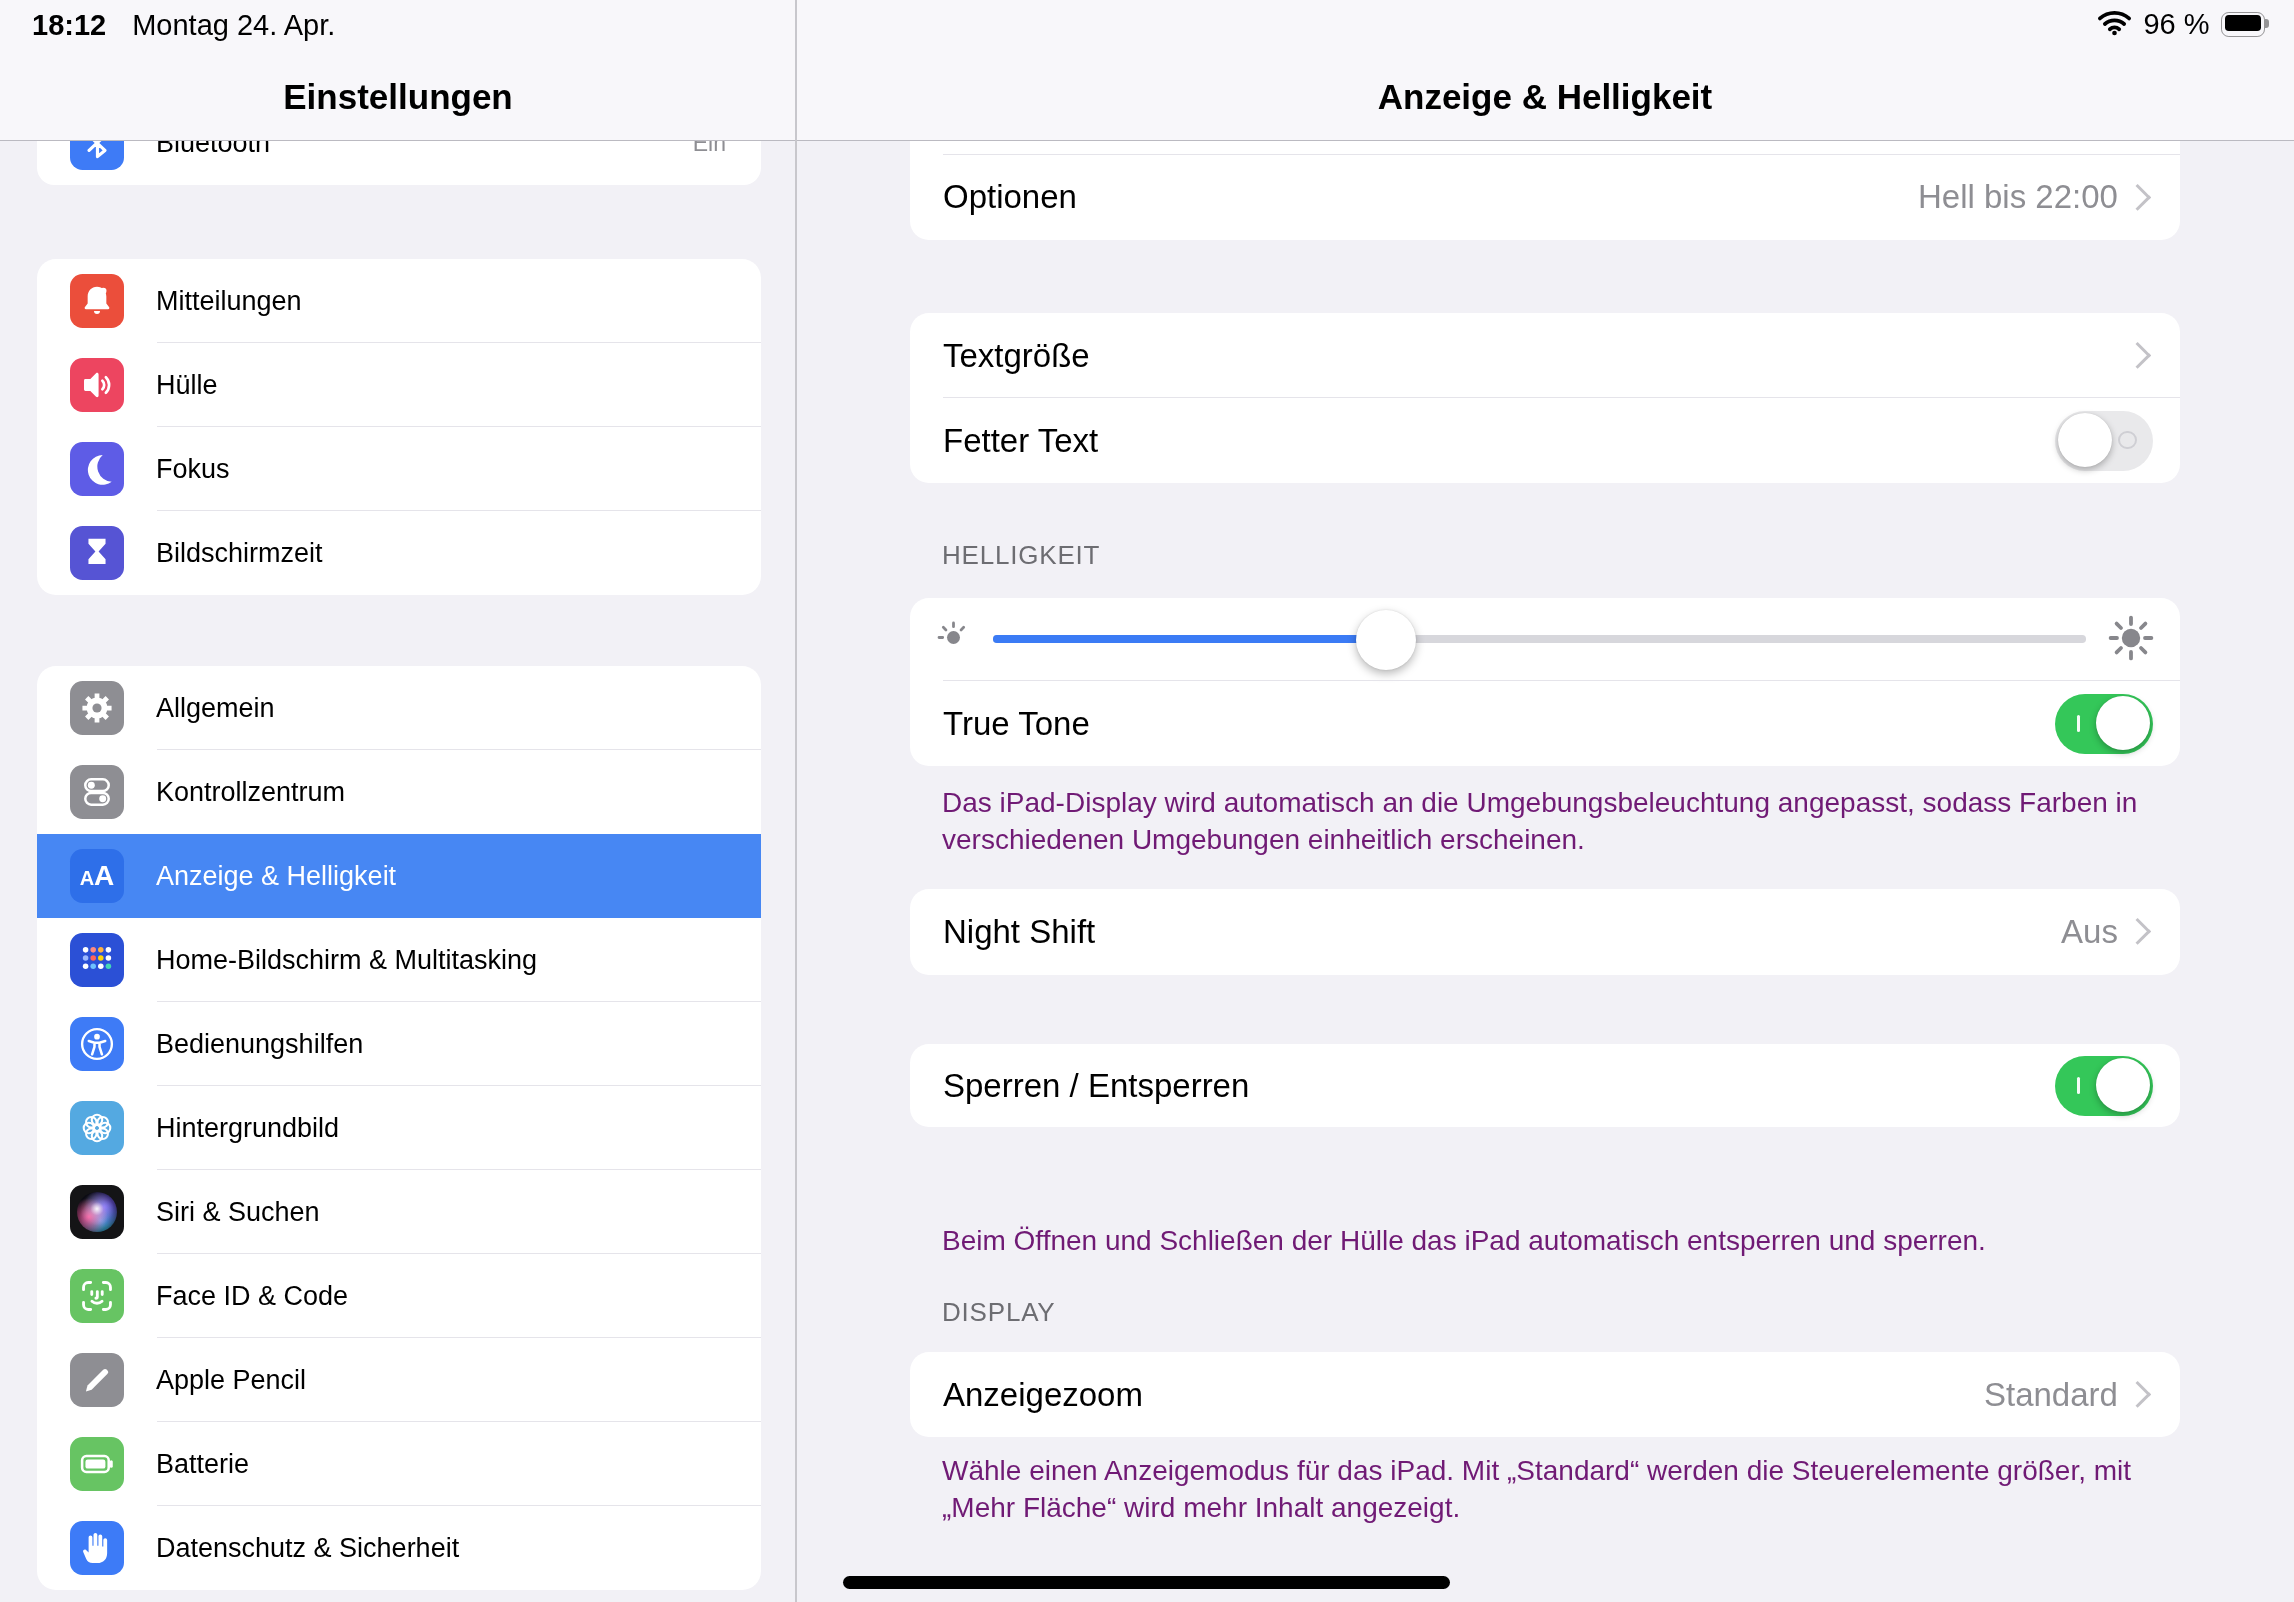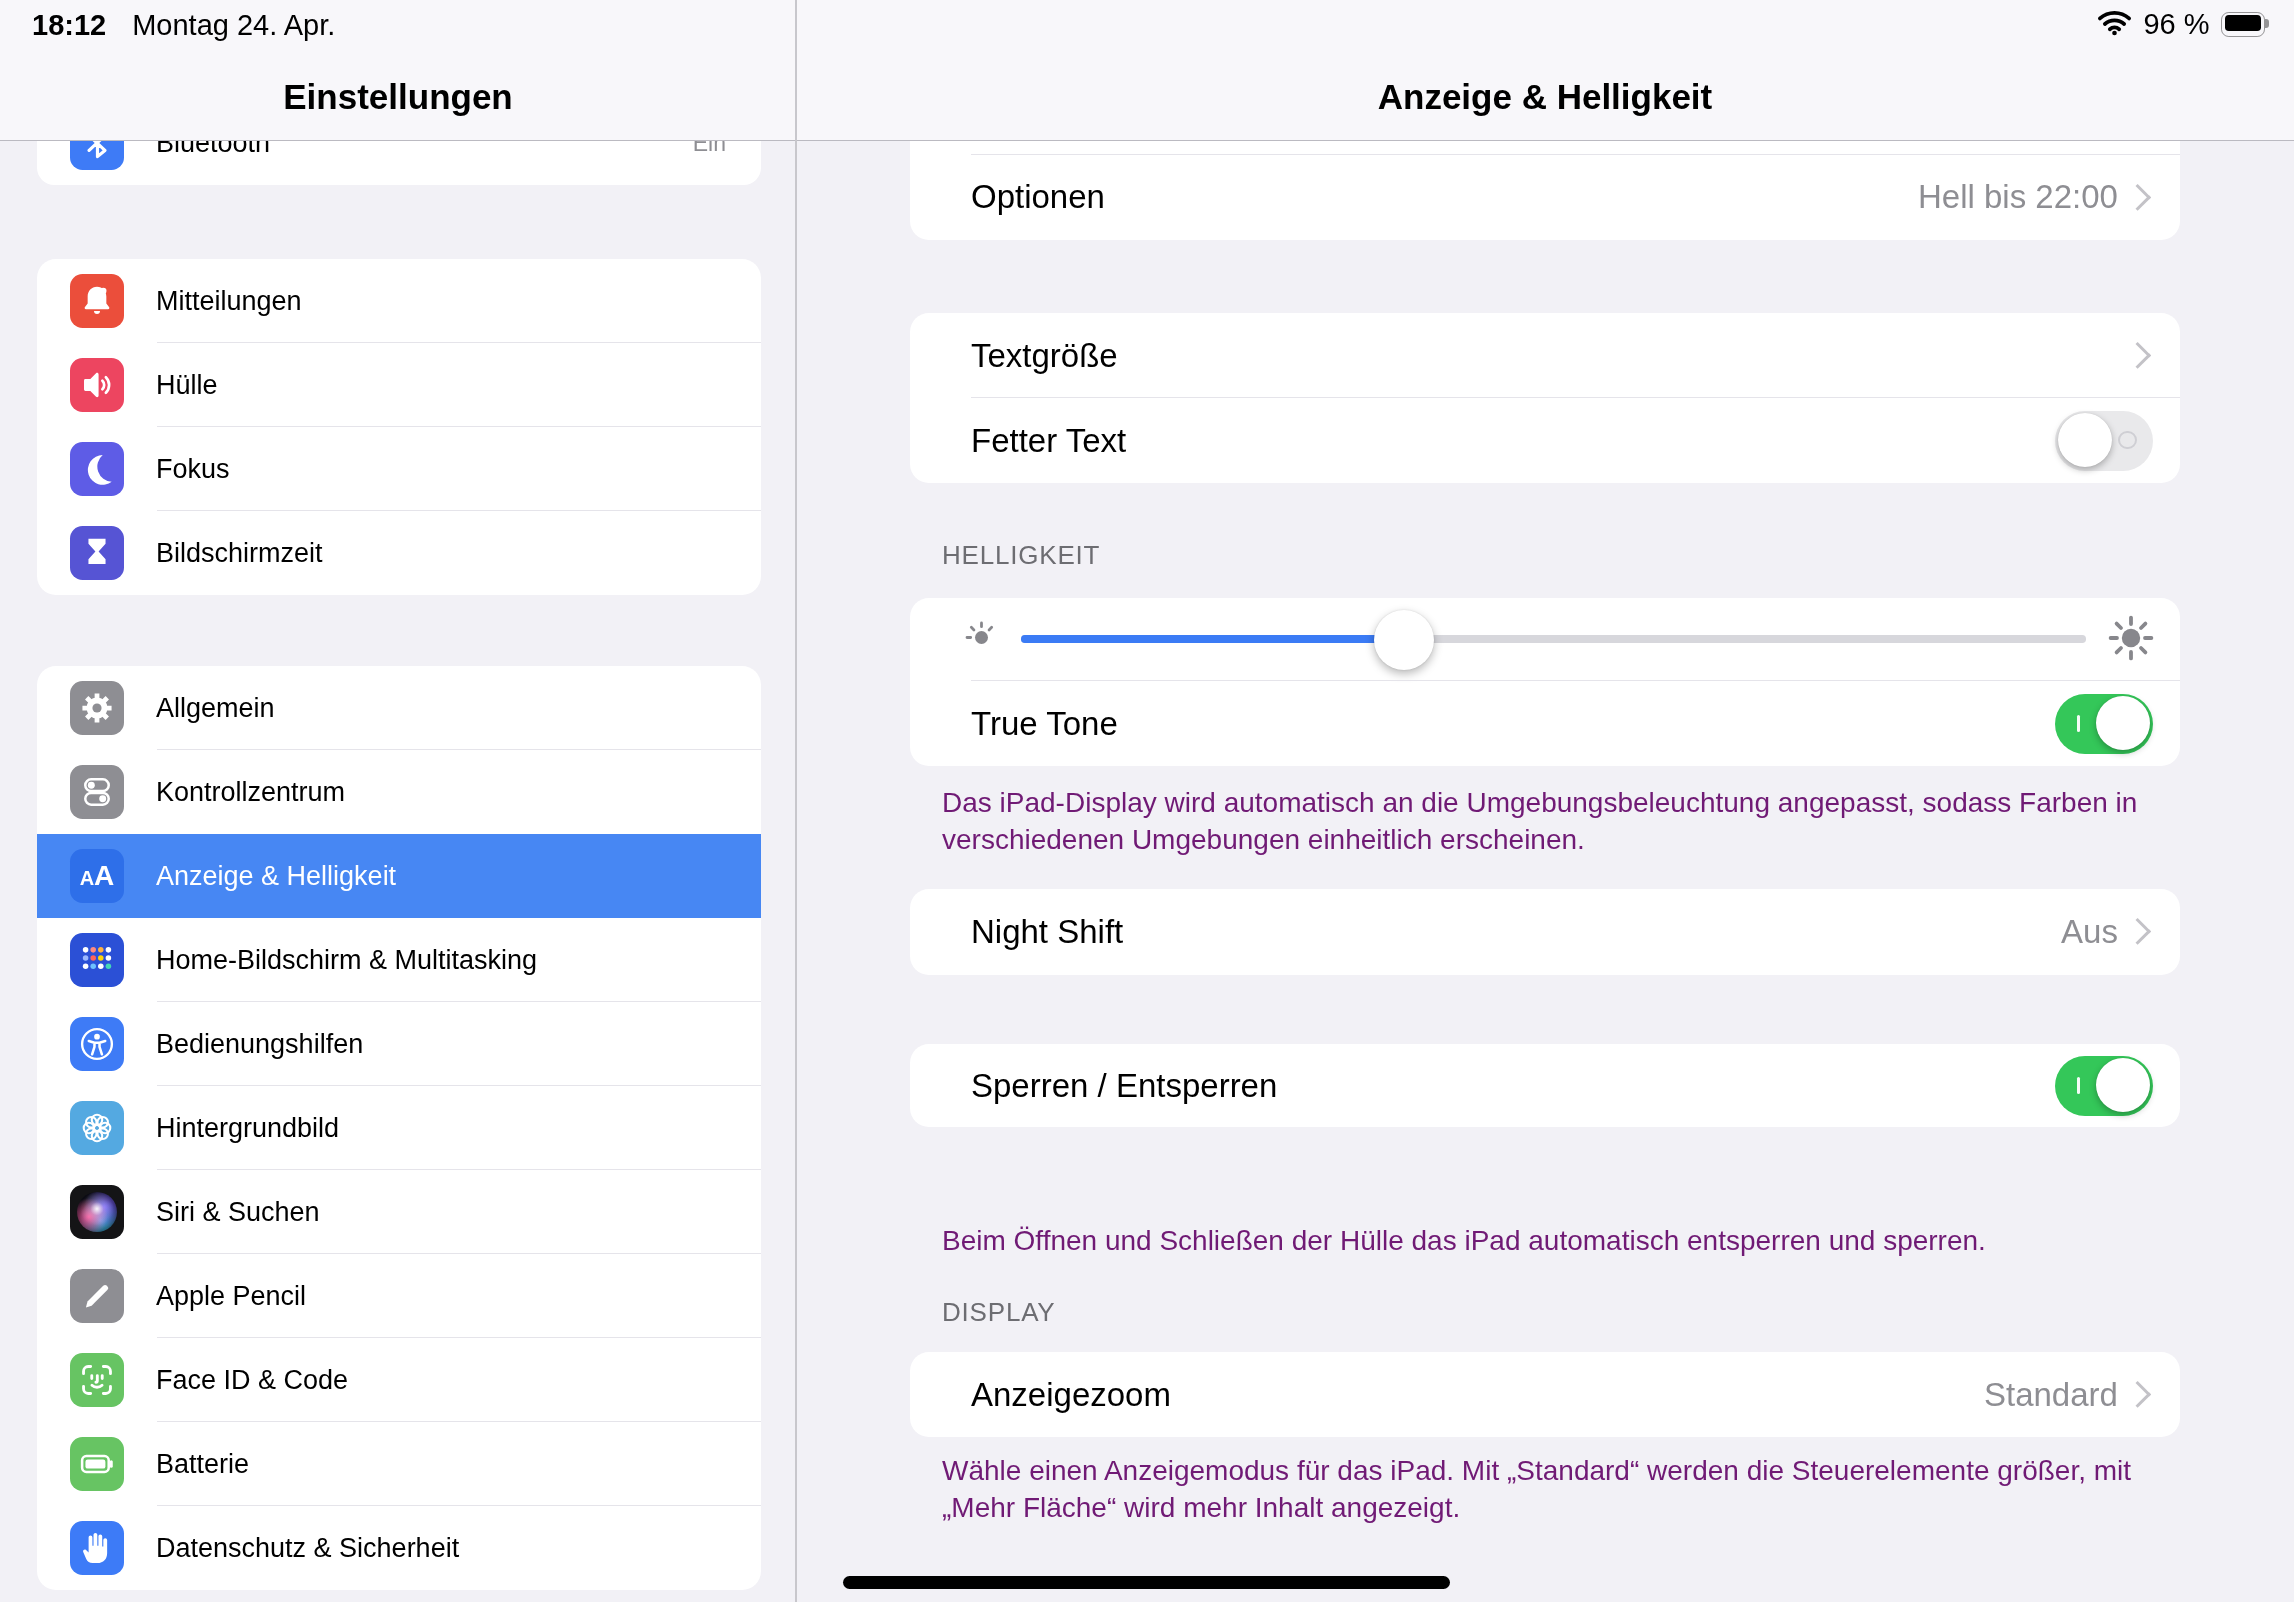--- a/index.html
+++ b/index.html
@@ -44,21 +44,21 @@
   .side-value{margin-left:auto;font-size:23px;color:#8E8E93;}
   .orb{width:40px;height:40px;border-radius:50%;
     background:
       radial-gradient(circle at 50% 42%, rgba(255,255,255,.95) 0%, rgba(255,255,255,.25) 22%, rgba(255,255,255,0) 55%),
       radial-gradient(circle at 30% 62%, rgba(255,90,160,.95), rgba(255,90,160,0) 50%),
       radial-gradient(circle at 68% 38%, rgba(120,95,255,.95), rgba(120,95,255,0) 55%),
       radial-gradient(circle at 58% 70%, rgba(70,205,255,.95), rgba(70,205,255,0) 58%),
       #0b0b14;}
 
   
-  .r-card{left:910px;width:1270px;padding-left:28px;}
+  .r-card{left:910px;width:1270px;}
   .r-row{height:85px;padding:0 27px 0 33px;}
   .r-label{font-size:33px;color:#000;white-space:nowrap;}
   .r-value{margin-left:auto;font-size:33px;color:#8E8E93;margin-right:10px;}
   .chev{width:16.3px;height:16.3px;border-top:3.4px solid #C3C2C7;border-right:3.4px solid #C3C2C7;transform:rotate(45deg);flex:0 0 auto;margin-right:5.8px;}
   .section-header{position:absolute;left:942px;font-size:26px;color:#6D6D72;letter-spacing:0.8px;z-index:2;}
   .footnote{position:absolute;left:942px;font-size:28px;line-height:37px;color:#701a75;z-index:2;}
 
   
   .toggle{position:relative;width:98px;height:60px;border-radius:30px;margin-left:auto;flex:0 0 auto;}
   .toggle.on{background:#34C759;}
@@ -246,36 +246,36 @@
       <span class="divider"></span>
     </div>
     <div class="side-row">
       <span class="tile" style="background: rgb(20, 20, 22);">
         <span class="orb"></span>
       </span>
       <span class="side-label">Siri &amp; Suchen</span>
       <span class="divider"></span>
     </div>
     <div class="side-row">
-      <span class="tile" style="background: rgb(142, 142, 147);">
-        <svg viewBox="0 0 24 24">
-          <path fill="#fff" d="M5 19.2l1-3.7L15.9 5.6a1.7 1.7 0 0 1 2.4 0l.2.2a1.7 1.7 0 0 1 0 2.4L8.6 18.1 5 19.2z"></path>
-        </svg>
-      </span>
-      <span class="side-label">Apple Pencil</span>
-      <span class="divider"></span>
-    </div>
-    <div class="side-row">
       <span class="tile" style="background: rgb(103, 196, 99);">
         <svg viewBox="0 0 24 24" fill="none" stroke="#fff" stroke-width="1.8" stroke-linecap="round">
           <path d="M3.5 8V6.4a2.9 2.9 0 0 1 2.9-2.9H8M16 3.5h1.6a2.9 2.9 0 0 1 2.9 2.9V8M20.5 16v1.6a2.9 2.9 0 0 1-2.9 2.9H16M8 20.5H6.4a2.9 2.9 0 0 1-2.9-2.9V16"></path>
           <path d="M8.7 9.2v1.9M15.3 9.2v1.9M12.2 9.2v3.3a.9.9 0 0 1-.9.9M8.8 15.3a4.6 4.6 0 0 0 6.4 0"></path>
         </svg>
       </span>
       <span class="side-label">Face ID &amp; Code</span>
+      <span class="divider"></span>
+    </div>
+    <div class="side-row">
+      <span class="tile" style="background: rgb(142, 142, 147);">
+        <svg viewBox="0 0 24 24">
+          <path fill="#fff" d="M5 19.2l1-3.7L15.9 5.6a1.7 1.7 0 0 1 2.4 0l.2.2a1.7 1.7 0 0 1 0 2.4L8.6 18.1 5 19.2z"></path>
+        </svg>
+      </span>
+      <span class="side-label">Apple Pencil</span>
       <span class="divider"></span>
     </div>
     <div class="side-row">
       <span class="tile" style="background: rgb(103, 196, 99);">
         <svg viewBox="0 0 24 24" fill="none">
           <rect x="2.6" y="7" width="16.8" height="10" rx="2.7" stroke="#fff" stroke-width="1.6"></rect>
           <rect x="4.7" y="9.1" width="12.6" height="5.8" rx="1.4" fill="#fff"></rect>
           <path d="M21 10.6v2.8" stroke="#fff" stroke-width="1.9" stroke-linecap="round"></path>
         </svg>
       </span>

